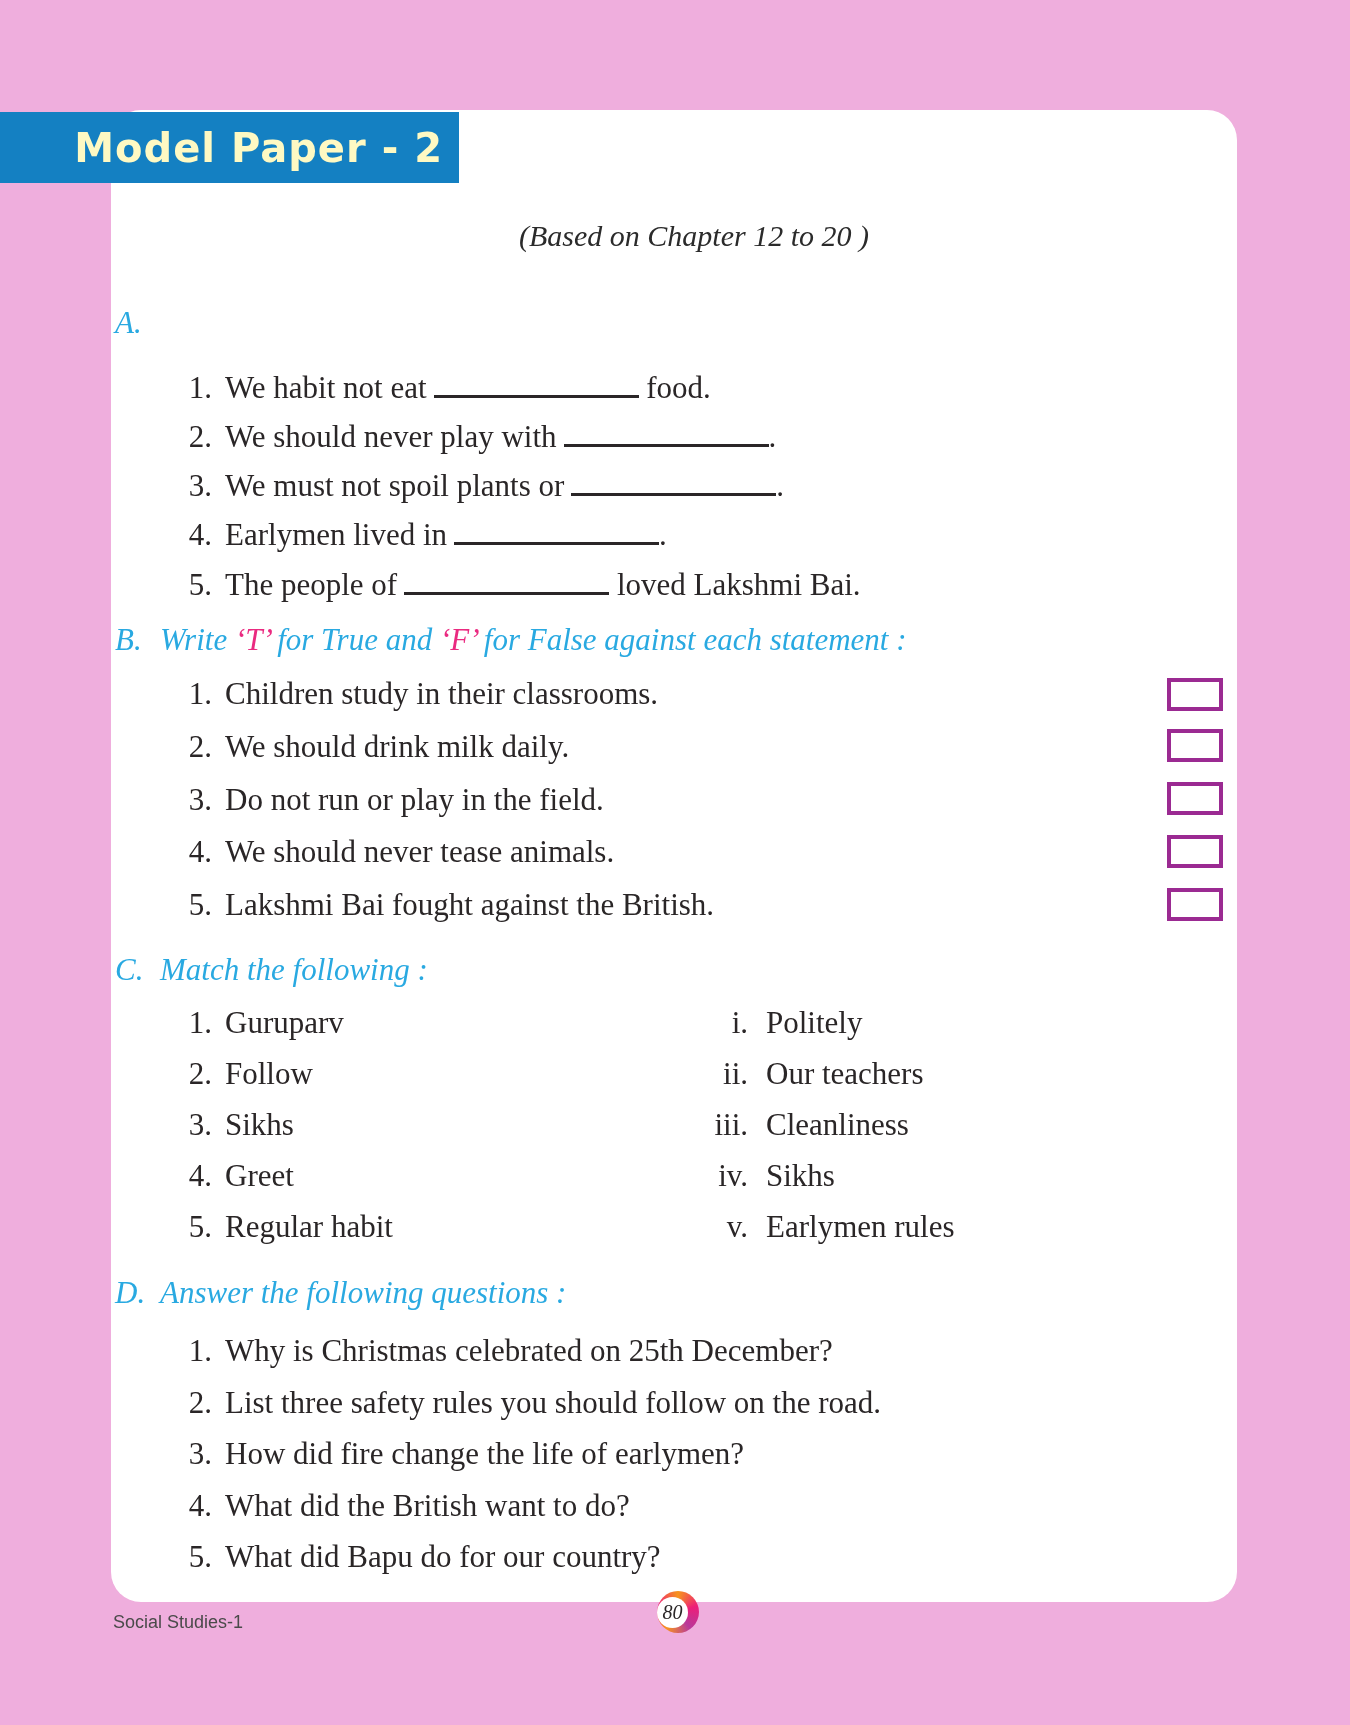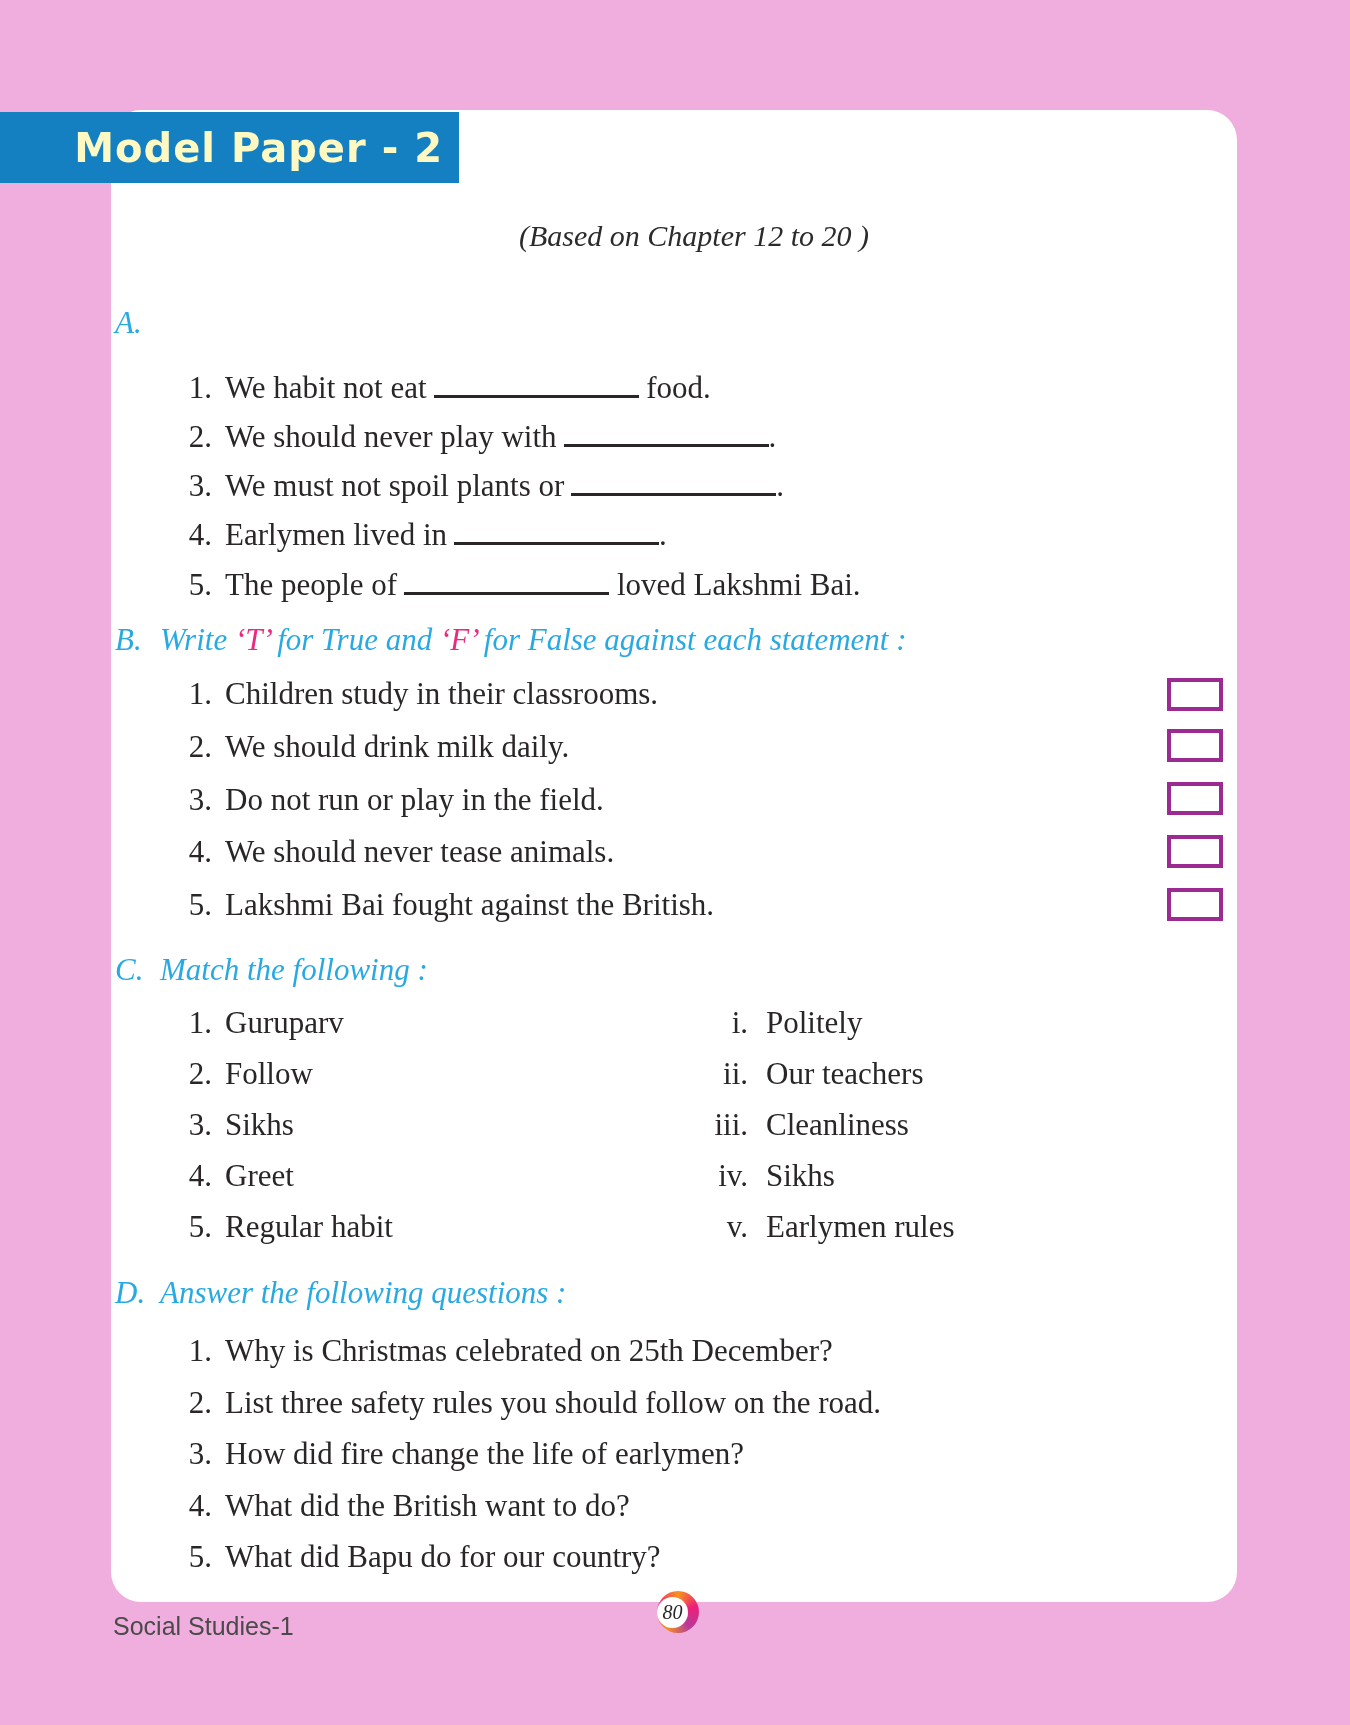--- a/index.html
+++ b/index.html
@@ -44,21 +44,21 @@
   .blank{
     display:inline-block;width:205px;height:4px;
     border-bottom:3px solid #2a2627;margin-left:7px;
   }
   .cbox{
     position:absolute;left:1167px;width:56px;height:33px;
     border:4px solid #9b2a92;box-sizing:border-box;background:#ffffff;
   }
   .footer-left{
     position:absolute;left:113px;top:1612px;
-    font-family:"Liberation Sans",sans-serif;font-size:25px;color:#4a4a4a;
+    font-family:"Liberation Sans",sans-serif;font-size:18px;color:#4a4a4a;
   }
   .badge{
     position:absolute;left:657px;top:1591px;width:42px;height:42px;border-radius:50%;
     background:conic-gradient(#f7941d,#ed1e79,#b8399b,#f7941d,#ed1e79,#f7941d);
     display:flex;align-items:center;justify-content:flex-start;
   }
   .badge-inner{
     width:31px;height:31px;border-radius:50%;background:#ffffff;
     display:flex;align-items:center;justify-content:center;
     font-style:italic;font-size:20px;color:#2a2627;

